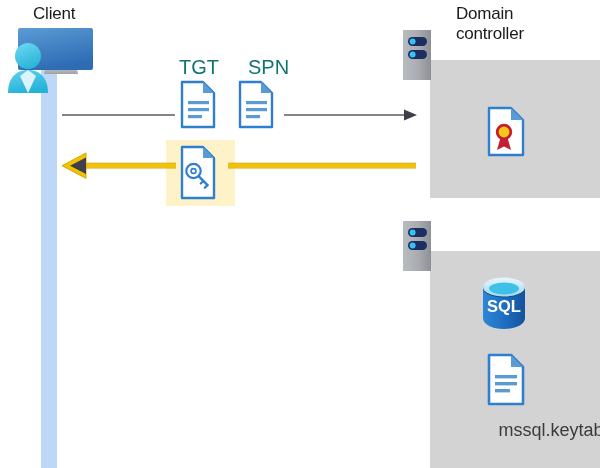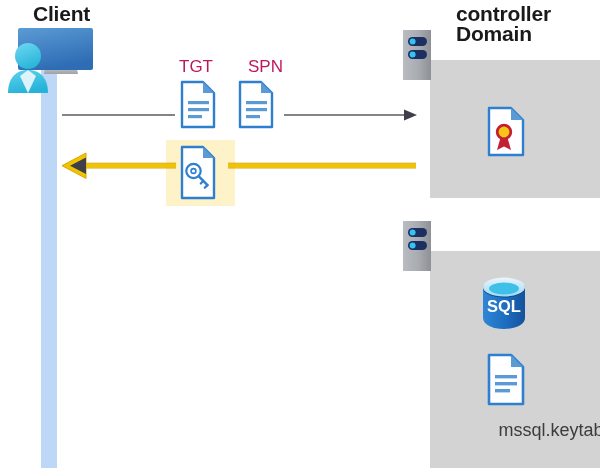--- a/index.html
+++ b/index.html
@@ -33,33 +33,33 @@
   
   .panel {
     background: #d3d3d3;
   }
   #dc-panel  { left: 430px; top: 60px;  width: 170px; height: 138px; }
   #lnx-panel { left: 430px; top: 251px; width: 170px; height: 217px; }
 
   
   .title {
     color: #1a1a1a;
-    font-weight: bold;
-    font-size: 21px;
+    font-weight: normal;
+    font-size: 17px;
     line-height: 20px;
     letter-spacing: -0.2px;
   }
   #client-title { left: 33px;  top: 4px;  }
   #dc-title     { left: 456px; top: 4px;  width: 130px; }
   #lnx-title    { left: 456px; top: 226px; }
 
   
   .lbl {
-    color: #be185d;
-    font-size: 17px;
+    color: #0f766e;
+    font-size: 20px;
     line-height: 20px;
   }
   #tgt-label { left: 179px; top: 57px; }
   #spn-label { left: 248px; top: 57px; }
   #keytab-label {
     left: 430px; top: 420px; width: 170px;
     text-align: center;
     font-size: 18px;
     color: #3c3c3c;
     margin-left: 36px;
@@ -224,22 +224,22 @@
         <rect x="495" y="382" width="22" height="3.4" fill="#5b9bd5"></rect>
         <rect x="495" y="389" width="15" height="3.4" fill="#5b9bd5"></rect>
       </g>
 
     </svg>
   </div>
 
   <div class="abs title" id="client-title">Client</div>
 
   <div class="abs title" id="dc-title">
+    <div>Domain</div>
     <div>controller</div>
-    <div>Domain</div>
   </div>
 
 
   <div class="abs lbl" id="tgt-label">TGT</div>
 
   <div class="abs lbl" id="spn-label">SPN</div>
 
   <div class="abs" id="keytab-label">mssql.keytab</div>
 
 </div>

